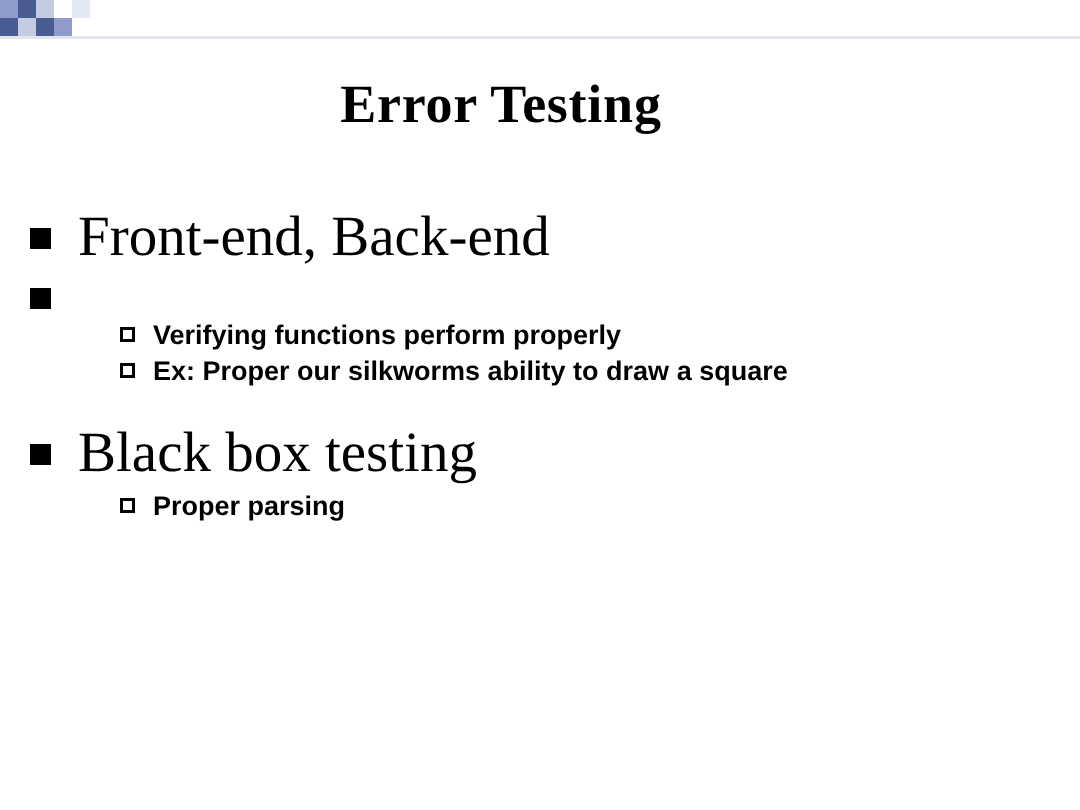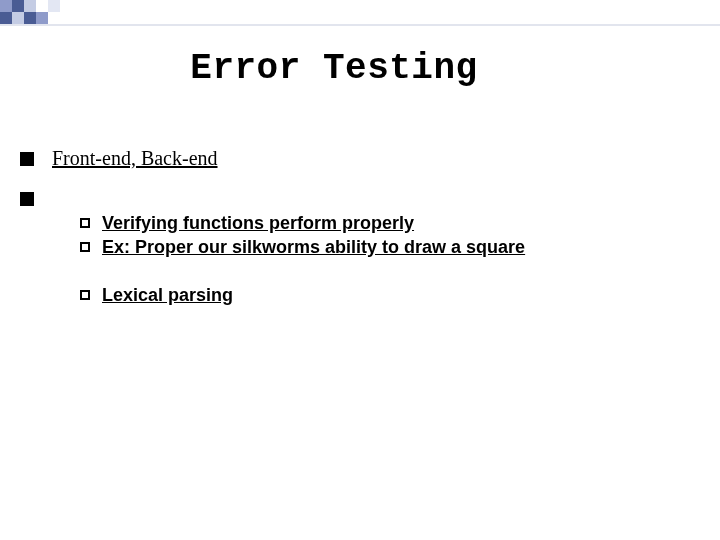--- a/index.html
+++ b/index.html
@@ -44,21 +44,21 @@
     height: 2px;
     background: #3a4e8c;
     opacity: 0.15;
   }
   .title {
     position: absolute;
     top: 48px;
     left: 0;
     width: 668px;
     text-align: center;
-    font-family: Liberation Mono, monospace;
+    font-family: Liberation Serif, serif;
     font-weight: 900;
     font-size: 36px;
     letter-spacing: 0.5px;
     color: #000;
   }
   .content {
     position: absolute;
     top: 140px;
     left: 20px;
     width: 680px;
@@ -71,29 +71,27 @@
   .l1 .bullet {
     width: 14px;
     height: 14px;
     background: #000;
     margin-top: 12px;
     margin-right: 18px;
     flex-shrink: 0;
   }
   .l1 .text {
     font-family: Georgia, "Times New Roman", serif;
-    font-size: 20px;
+    font-size: 38px;
     line-height: 36px;
-    text-decoration: underline;
   }
   .l2-group {
     margin-top: 6px;
     margin-bottom: 26px;
     margin-left: 60px;
-    text-decoration: underline;
   }
   .l2 {
     display: flex;
     align-items: flex-start;
     margin-bottom: 2px;
   }
   .l2 .bullet {
     width: 10px;
     height: 10px;
     border: 2px solid #000;
@@ -148,21 +146,25 @@
       <div class="l2">
         <div class="bullet"></div>
         <div class="text">Verifying functions perform properly</div>
       </div>
       <div class="l2">
         <div class="bullet"></div>
         <div class="text">Ex: Proper our silkworms ability to draw a square</div>
       </div>
     </div>
 
+    <div class="l1">
+      <div class="bullet"></div>
+      <div class="text">Black box testing</div>
+    </div>
     <div class="l2-group">
       <div class="l2">
         <div class="bullet"></div>
-        <div class="text">Lexical parsing</div>
+        <div class="text">Proper parsing</div>
       </div>
     </div>
 
   </div>
 </div>
 
 </body></html>

